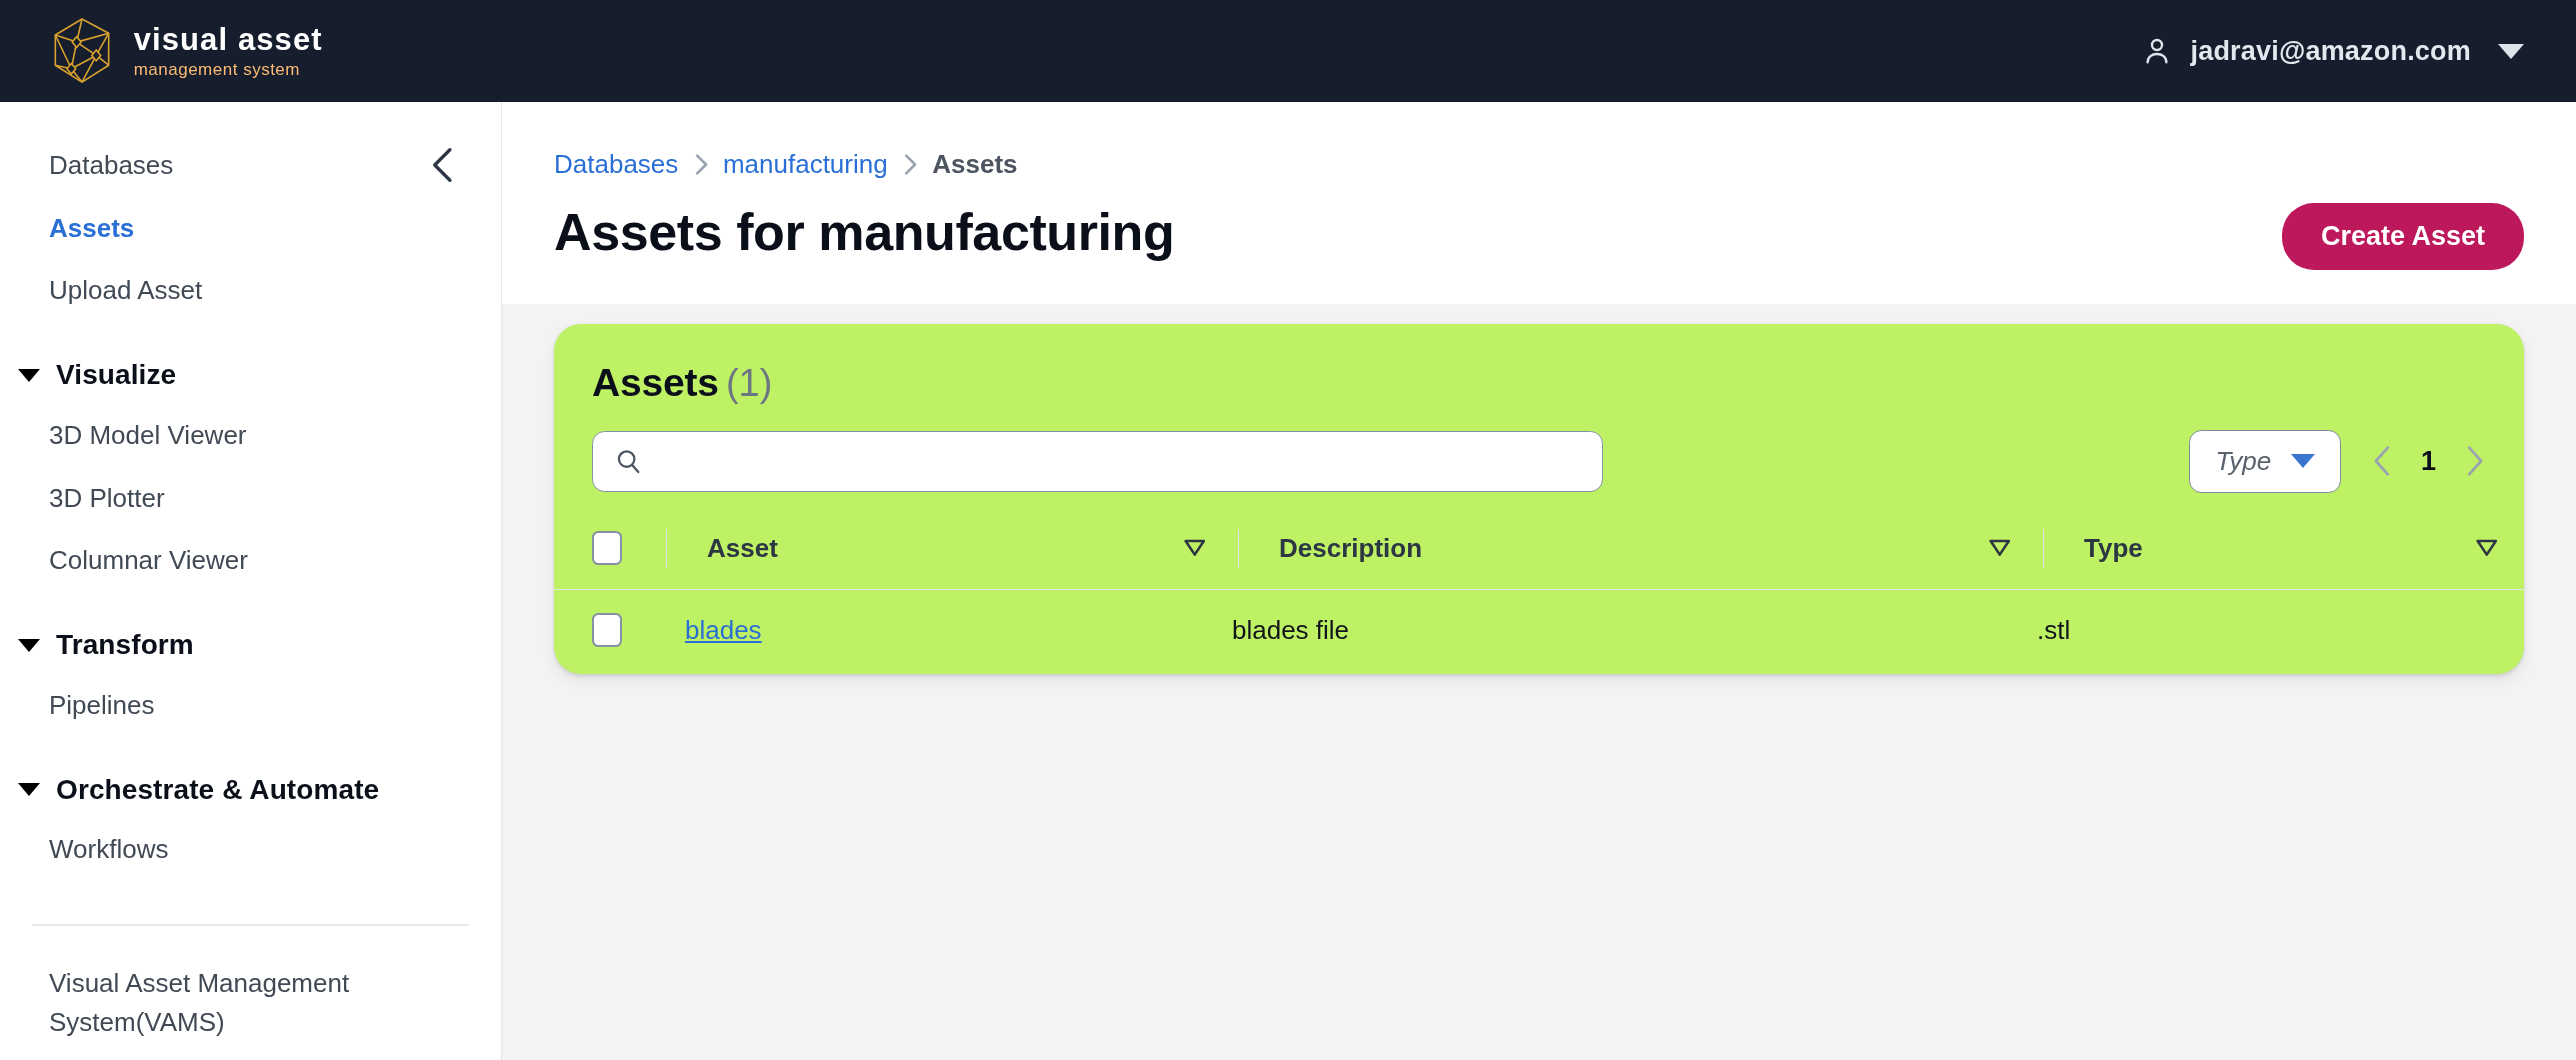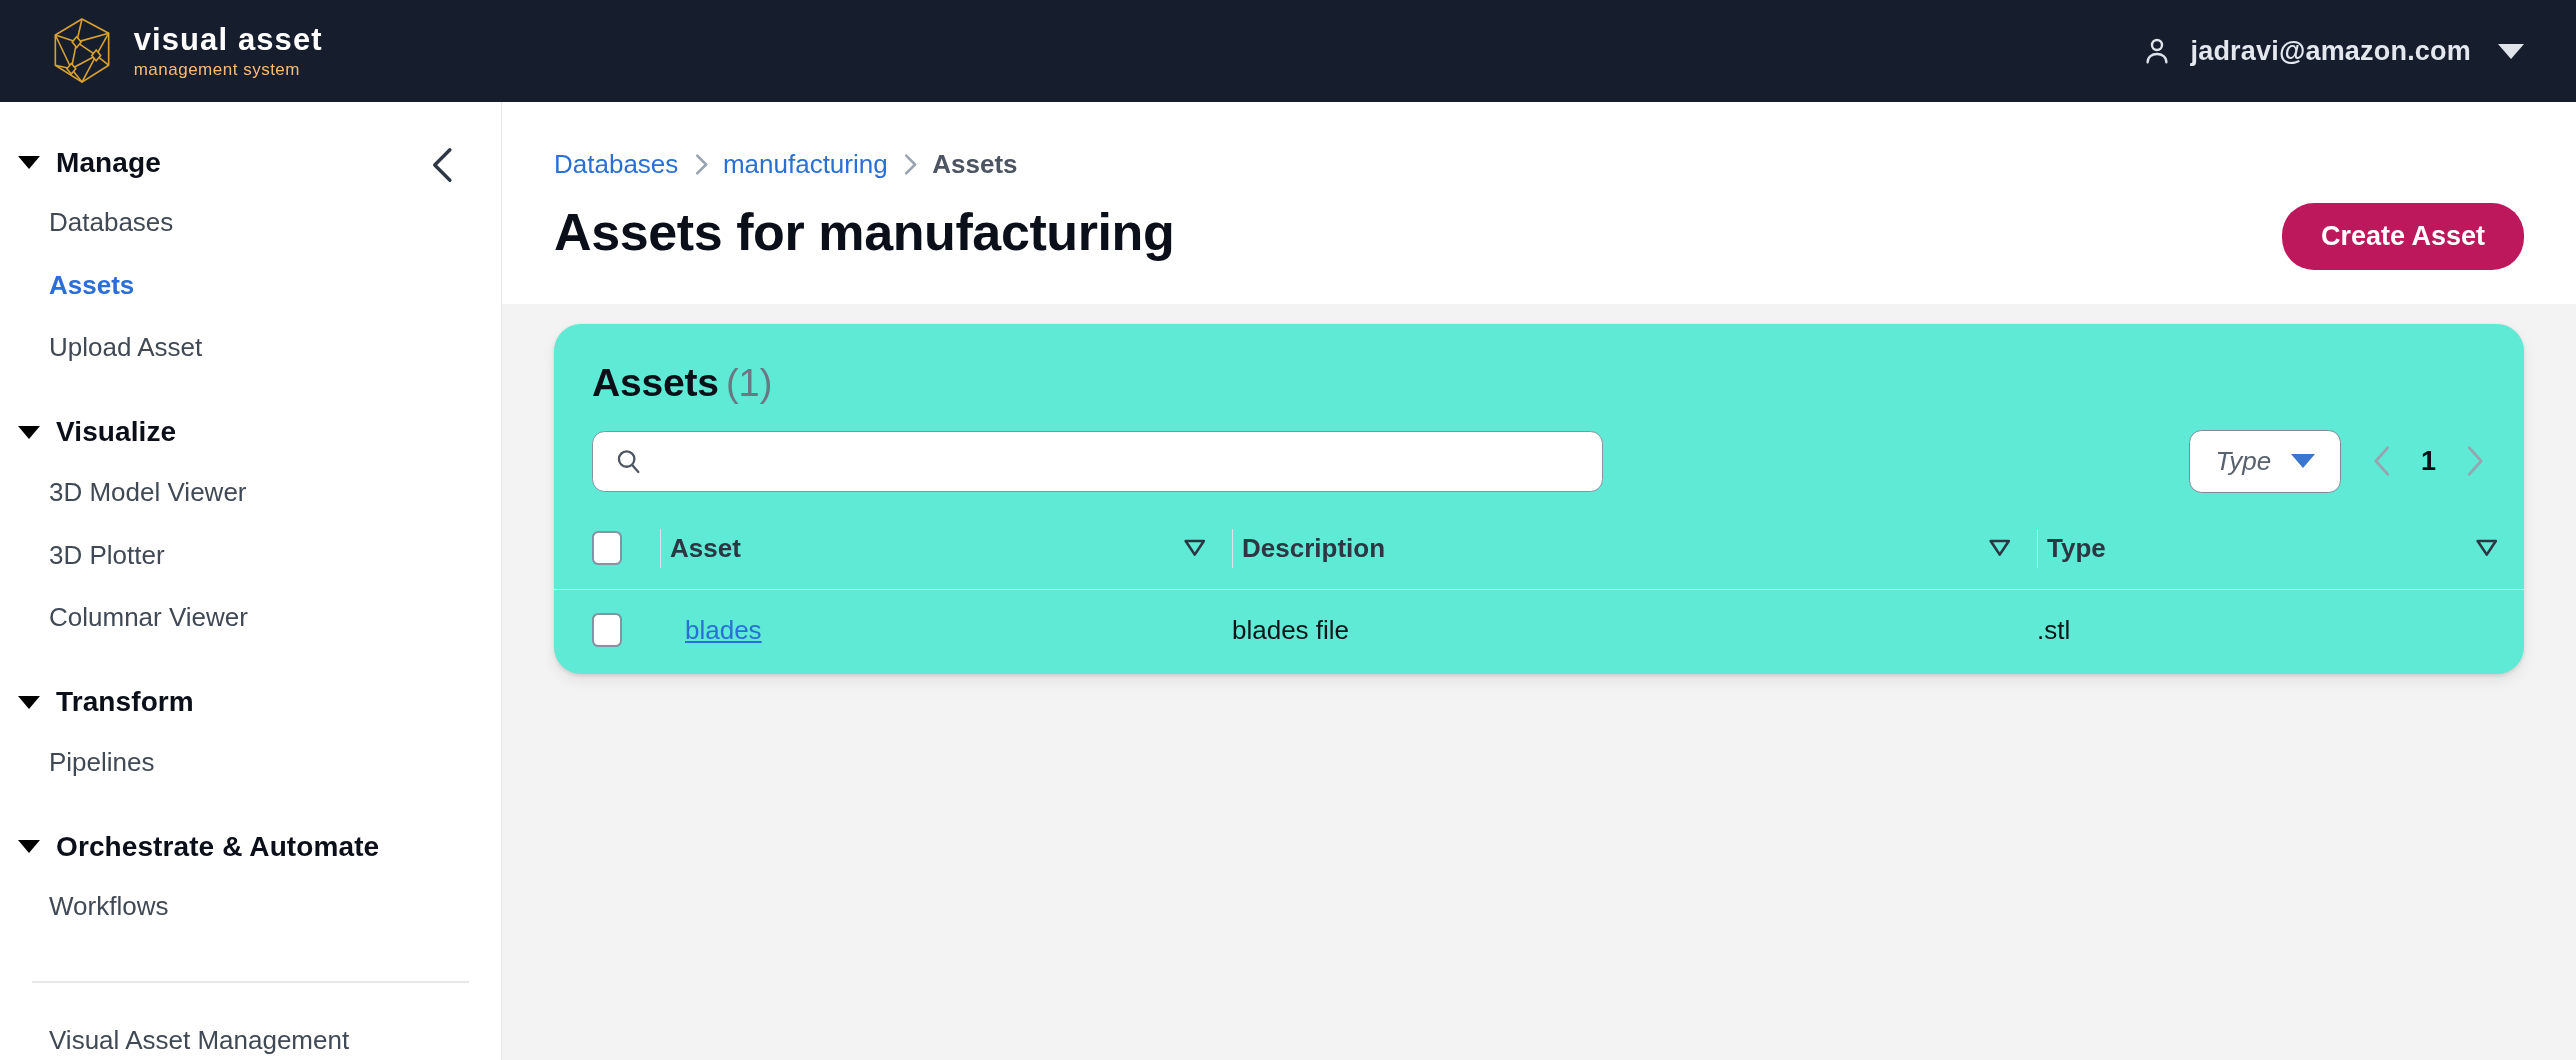--- a/index.html
+++ b/index.html
@@ -167,21 +167,21 @@
     border-radius: 32px;
     padding: 18px 39px;
     cursor: pointer;
     font-family: "Liberation Sans", sans-serif;
     white-space: nowrap;
   }
 
   
   .card {
     margin: 19.7px 52px 0 52px;
-    background: #5eead4;
+    background: #bef264;
     border-radius: 27px;
     box-shadow: 0 1.8px 3.6px rgba(0,0,0,0.10), 0 6.3px 14.3px rgba(0,0,0,0.07);
     padding: 30px 0 0 0;
     overflow: hidden;
   }
   .card-head {
     padding: 7.2px 38px 0 38px;
   }
   .card-title {
     font-size: 39px;
@@ -279,22 +279,23 @@
   .col-check { width: 106px; padding-left: 38px !important; }
   .col-asset { width: 572px; }
   .col-desc  { width: 805px; }
   .col-type  { }
   .th-inner {
     display: flex;
     align-items: center;
     justify-content: space-between;
     padding-right: 27px;
     border-left: 1.8px solid #dfe2e6;
-    padding-left: 9px;
+    padding-left: 40px;
     height: 39px;
+    margin-left: 6px;
   }
   .sort-icon { width: 21.5px; height: 19.7px; flex: none; cursor: pointer; }
 
   .checkbox {
     width: 30px;
     height: 34px;
     border: 2.7px solid #8592a3;
     border-radius: 6.3px;
     background: #ffffff;
     cursor: pointer;
@@ -352,24 +353,20 @@
 </div>
 
 <div class="shell">
 
   <nav class="sidebar">
 
     <svg class="collapse-btn" viewBox="0 0 20 26">
       <polyline points="15,2 4,13 15,24" fill="none" stroke="#2d3643" stroke-width="2.4" stroke-linecap="round" stroke-linejoin="round"></polyline>
     </svg>
 
-    <div class="nav-section-head">
-      <span class="tri-down"></span>
-      <span class="nav-section-title">Manage</span>
-    </div>
     <div class="nav-item">Databases</div>
     <div class="nav-item active">Assets</div>
     <div class="nav-item">Upload Asset</div>
 
     <div class="nav-gap"></div>
 
     <div class="nav-section-head">
       <span class="tri-down"></span>
       <span class="nav-section-title">Visualize</span>
     </div>

